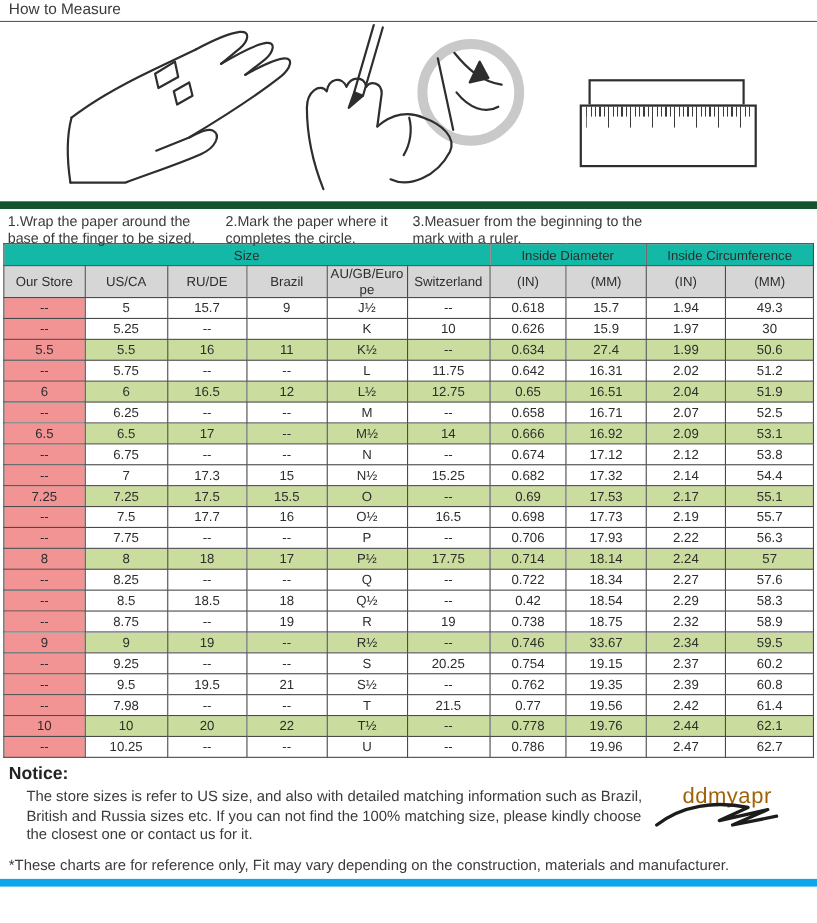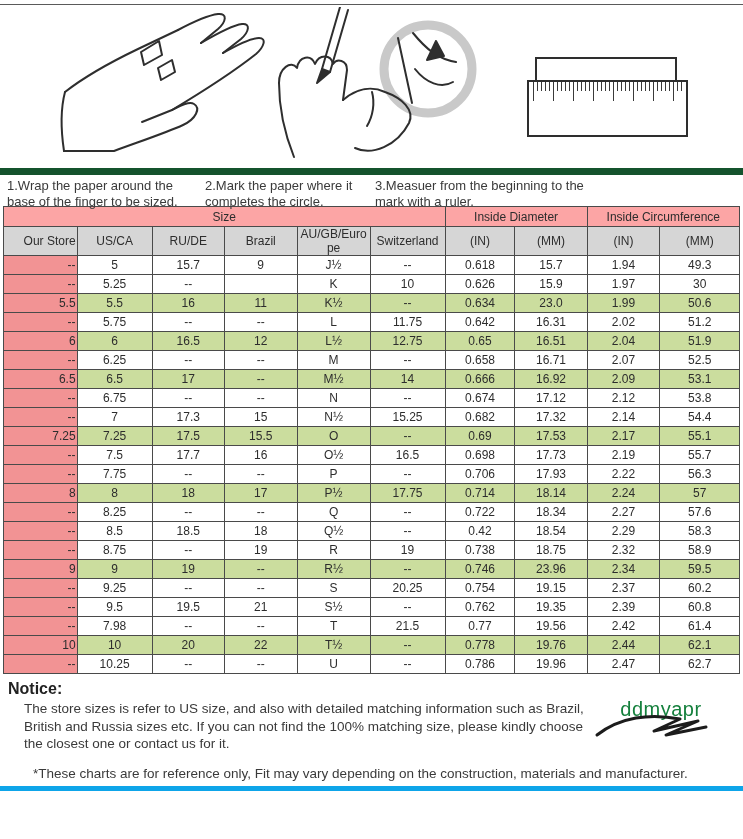--- a/index.html
+++ b/index.html
@@ -35,39 +35,40 @@
   
   table.size-table {
     border-collapse:collapse; table-layout:fixed;
     width:737px; margin:0 3px; text-align:center;
     font-size:12px; color:#2d2d2d;
   }
   .size-table th, .size-table td {
     border:1px solid #4a4a4a; padding:0 1px; height:19px;
     font-weight:normal; overflow:hidden;
   }
-  .size-table thead tr.group-row th { height:20px; background:#fca5a5; }
+  .size-table thead tr.group-row th { height:20px; background:#14b8a6; }
   .size-table thead tr.col-row th   { height:28px; background:#d6d6d6; }
-  .size-table th.store-col, .size-table td.store-col { background:#f29394;text-align:right; }
+  .size-table th.store-col, .size-table td.store-col { background:#f29394; }
   .size-table tr.hl td { background:#cbdd9e; }
   .size-table tr.hl td.store-col { background:#f29394; }
   .size-table th.break { word-break:break-all; }
   
-  .notice { position:relative; height:117px; padding:5px 8px 0; border-bottom:5px solid #0ea5e9; }
+  .notice { position:relative; height:117px; padding:5px 8px 0; border-bottom:7px solid #0ea5e9; }
   .notice-heading { font-size:16px; font-weight:bold; color:#222; margin:1px 0 2px; }
   .notice-body { font-size:13.5px; line-height:17.5px; width:578px;margin-left:16px; }
-  .notice-footnote { position:absolute; left:8px; bottom:5px; font-size:13.5px;margin-left:25px; }
+  .notice-footnote { position:absolute; left:8px; bottom:5px; font-size:13.5px; }
   .signature { position:absolute; right:12px; top:24px; width:140px; text-align:center; }
-  .signature-text { font-size:20px; color:#15803d; letter-spacing:0.5px; }
+  .signature-text { font-size:20px; color:#a16207; letter-spacing:0.5px; }
   .signature-swoosh { display:block; margin:-16px auto 0; }
 </style>
 </head>
 <body>
 
 <div class="page-header">
+  <div class="title">How to Measure</div>
 </div>
 
 <div class="illustrations">
 
   <svg class="svg-hand-wrap" width="268" height="152" viewBox="0 0 268 152">
     <g fill="none" stroke="#2e2e2e" stroke-width="2" stroke-linecap="round" stroke-linejoin="round">
       <path d="M12 140 L62 140 C92 129 116 121 131 114 C144 108 149 97 142 93 C137 90 128 95 120 99 L90 111"></path>
       <path d="M12 140 C9 120 8 100 13 81"></path>
       <path d="M13 81 C36 63 61 50 86 38 L126 19"></path>
       <path d="M126 19 C141 11 158 4 166 3 C176 2 174 11 166 18 L149 32"></path>
@@ -166,21 +167,21 @@
         <td>30</td>
       </tr>
       <tr class="hl">
         <td class="store-col">5.5</td>
         <td>5.5</td>
         <td>16</td>
         <td>11</td>
         <td>K½</td>
         <td>--</td>
         <td>0.634</td>
-        <td>23.0</td>
+        <td>27.4</td>
         <td>1.99</td>
         <td>50.6</td>
       </tr>
       <tr>
         <td class="store-col">--</td>
         <td>5.75</td>
         <td>--</td>
         <td>--</td>
         <td>L</td>
         <td>11.75</td>
@@ -334,21 +335,21 @@
         <td>58.9</td>
       </tr>
       <tr class="hl">
         <td class="store-col">9</td>
         <td>9</td>
         <td>19</td>
         <td>--</td>
         <td>R½</td>
         <td>--</td>
         <td>0.746</td>
-        <td>23.96</td>
+        <td>33.67</td>
         <td>2.34</td>
         <td>59.5</td>
       </tr>
       <tr>
         <td class="store-col">--</td>
         <td>9.25</td>
         <td>--</td>
         <td>--</td>
         <td>S</td>
         <td>20.25</td>

